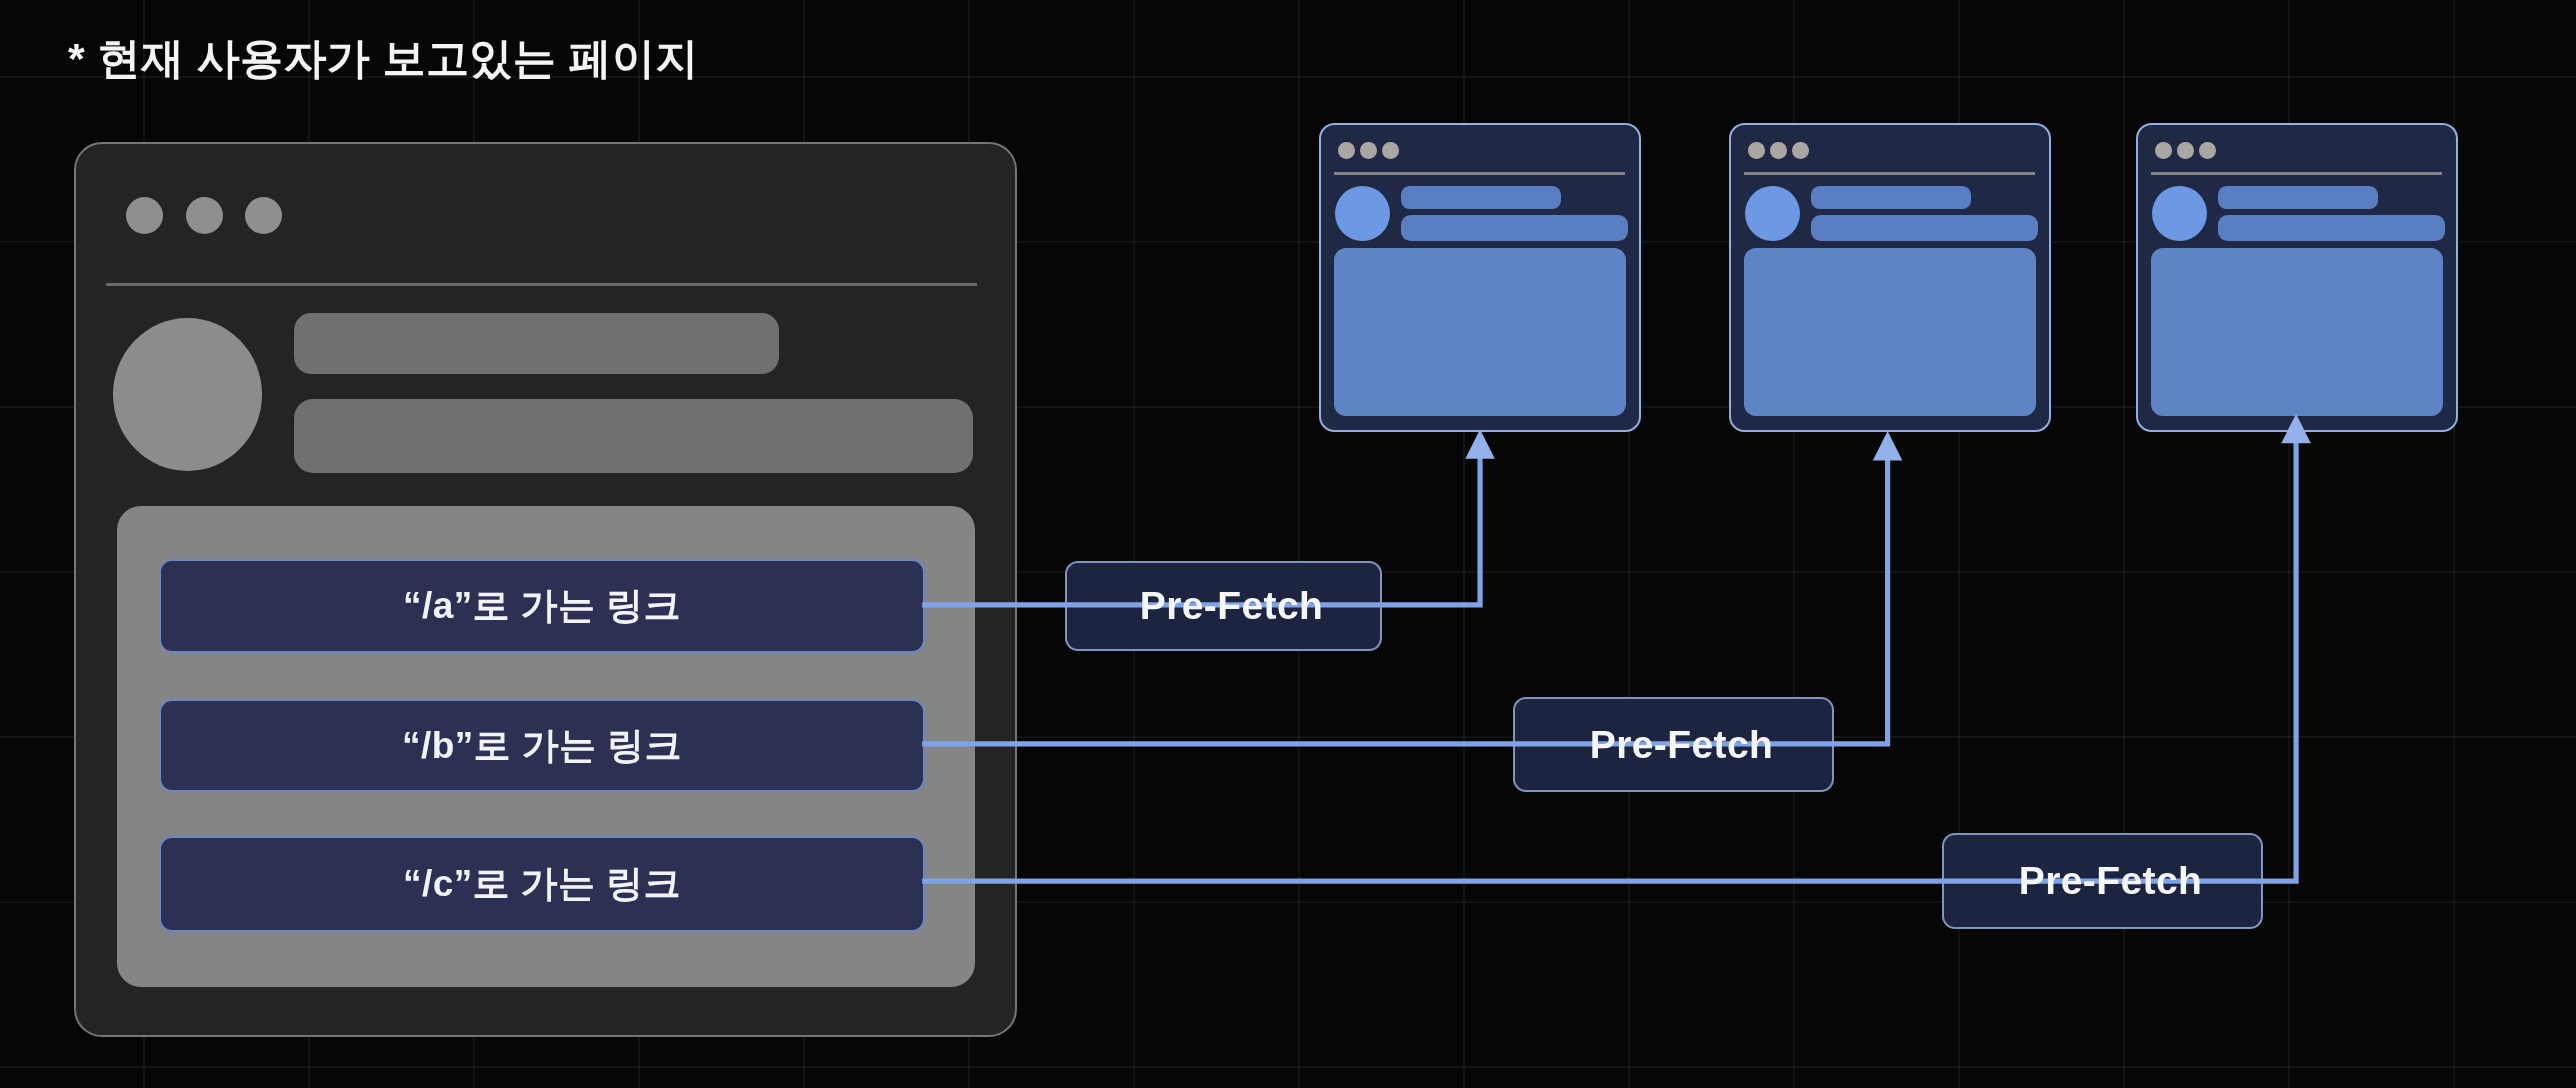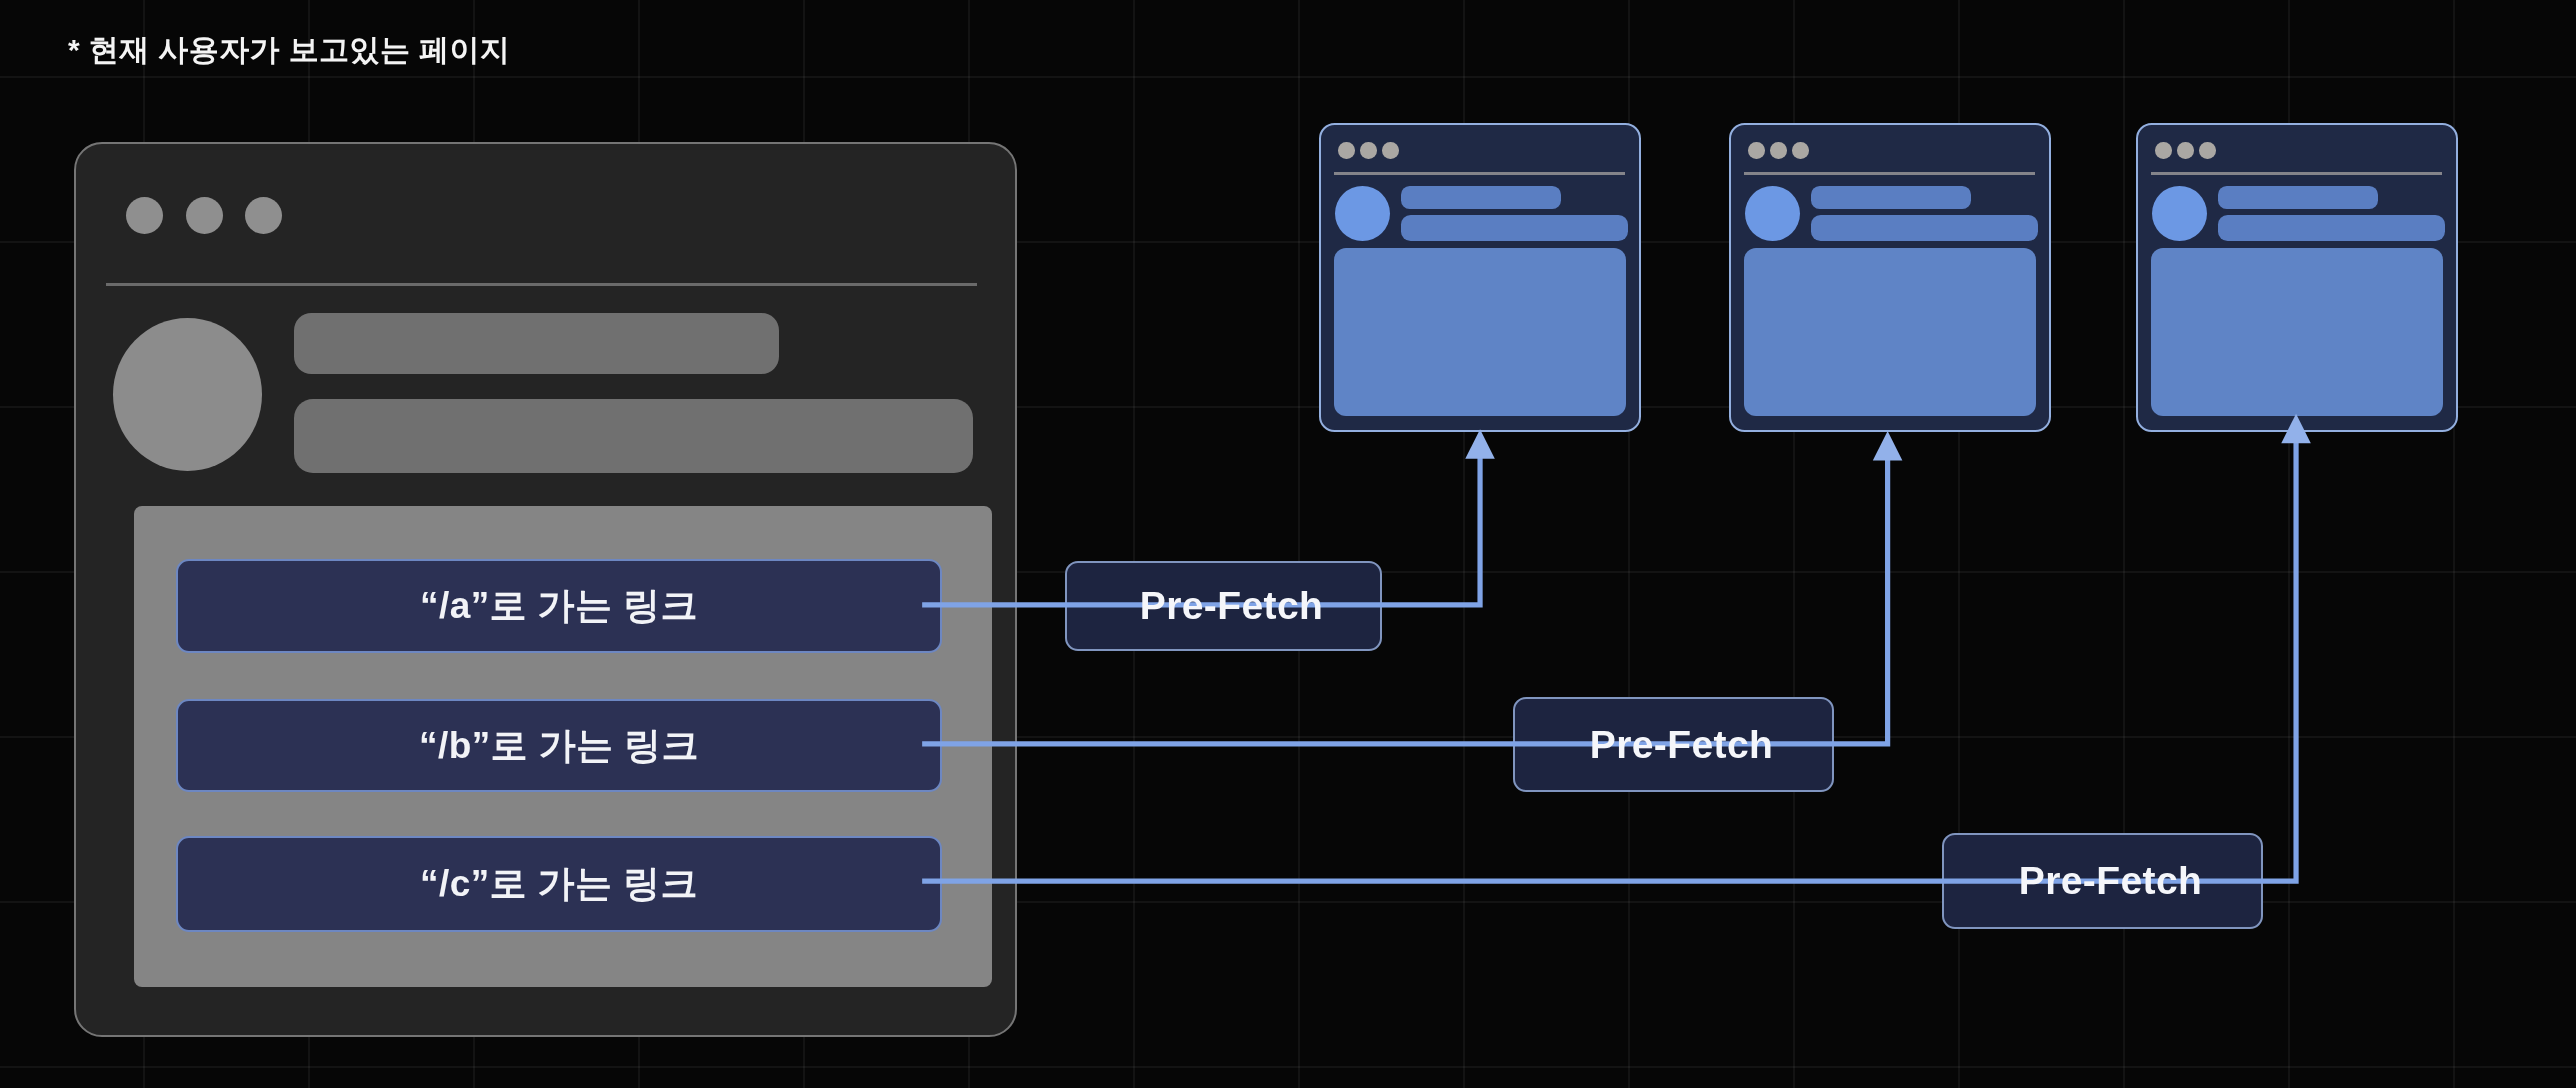--- a/index.html
+++ b/index.html
@@ -13,39 +13,39 @@
     background-size:165px 165px;
     background-position:143px 76px;
     position:relative;
     color:#fff;
   }
   .stage{ position:absolute; inset:0; width:2576px; height:1088px; }
 
   
   .page-title{
     position:absolute; left:68px; top:29.5px;
-    font-size:30px; font-weight:bold; color:#f4f4f4; letter-spacing:0.4px;
+    font-size:43px; font-weight:bold; color:#f4f4f4; letter-spacing:0.4px;
     white-space:nowrap;
     text-align:center;
   }
 
   
   .main-window{
     position:absolute; left:74px; top:142px; width:943px; height:895px;
     background:#242424; border:2.6px solid #757575; border-radius:28px;
   }
   .mw-dot{ position:absolute; width:37px; height:37px; border-radius:50%; background:#8f8f8f; top:53px; }
   .mw-dot.d1{ left:50px; } .mw-dot.d2{ left:110px; } .mw-dot.d3{ left:169px; }
   .mw-divider{ position:absolute; left:29.5px; top:139px; width:871px; height:2.6px; background:#6a6a6a; }
   .mw-avatar{ position:absolute; left:37px; top:174px; width:149px; height:153px; border-radius:50%; background:#8c8c8c; }
   .mw-bar1{ position:absolute; left:218px; top:169px; width:485px; height:61px; border-radius:17.4px; background:#707070; }
   .mw-bar2{ position:absolute; left:218px; top:255px; width:679px; height:74px; border-radius:19px; background:#707070; }
   .mw-panel{
-    position:absolute; left:58px; top:362px; width:858px; height:481px;
-    background:#858585; border-radius:8px;
+    position:absolute; left:41px; top:362px; width:858px; height:481px;
+    background:#858585; border-radius:24px;
   }
   .link-btn{
     position:absolute; left:42px; width:766px; height:94px;
     background:#2c3154; border:2.6px solid #6d87c2; border-radius:13px;
     display:flex; align-items:center; justify-content:center;
     font-size:37px; font-weight:600; color:#f2f3f7; letter-spacing:0.4px;
   }
   .link-btn.a{ top:53px; } .link-btn.b{ top:193px; height:93px; } .link-btn.c{ top:330px; height:96px; }
 
   

